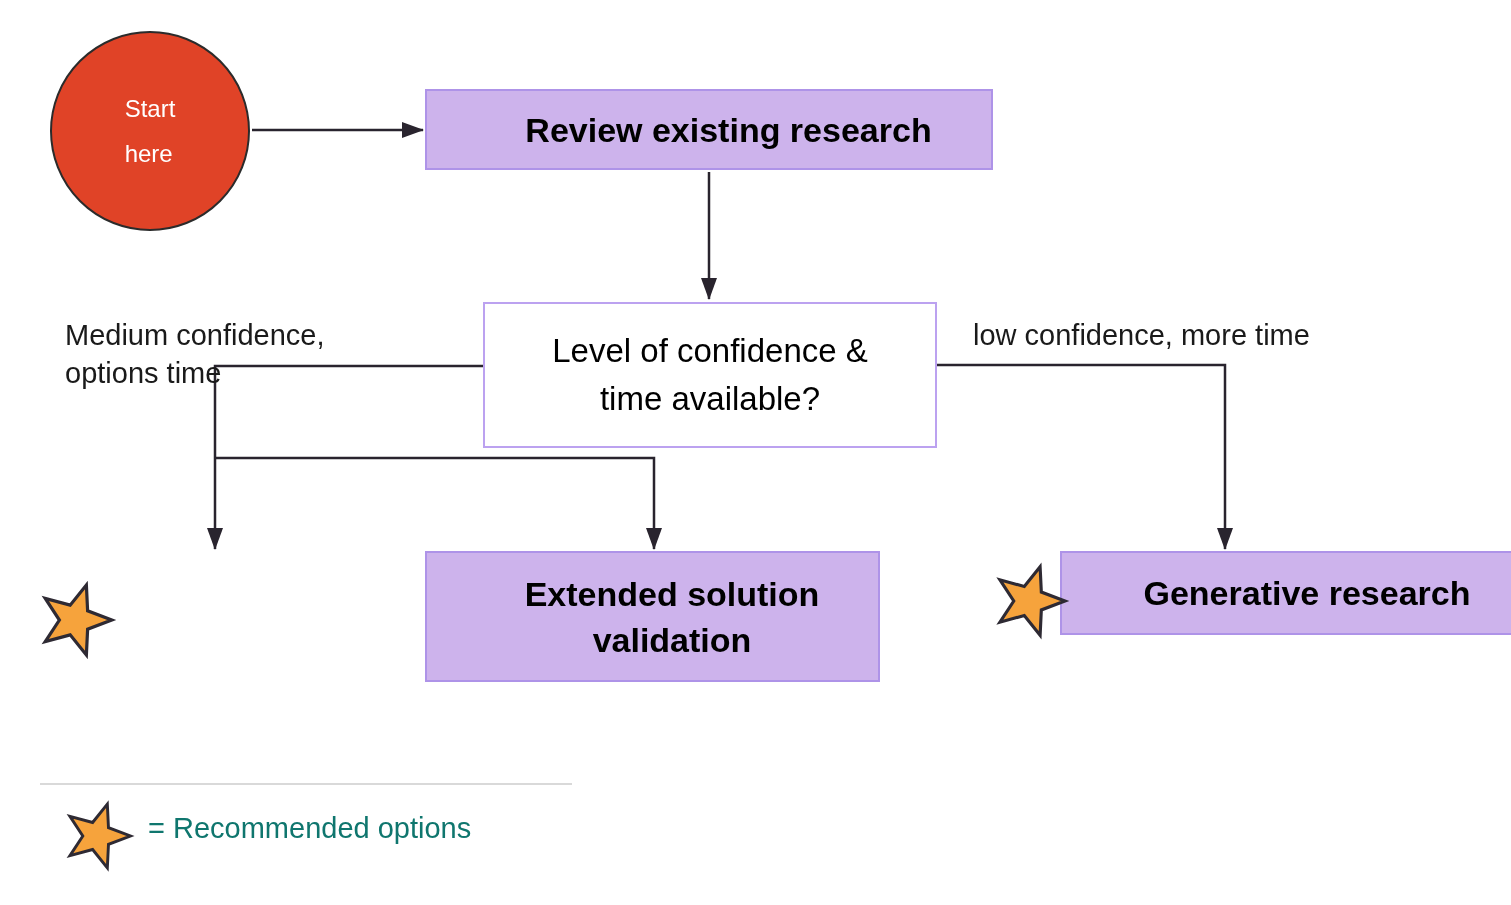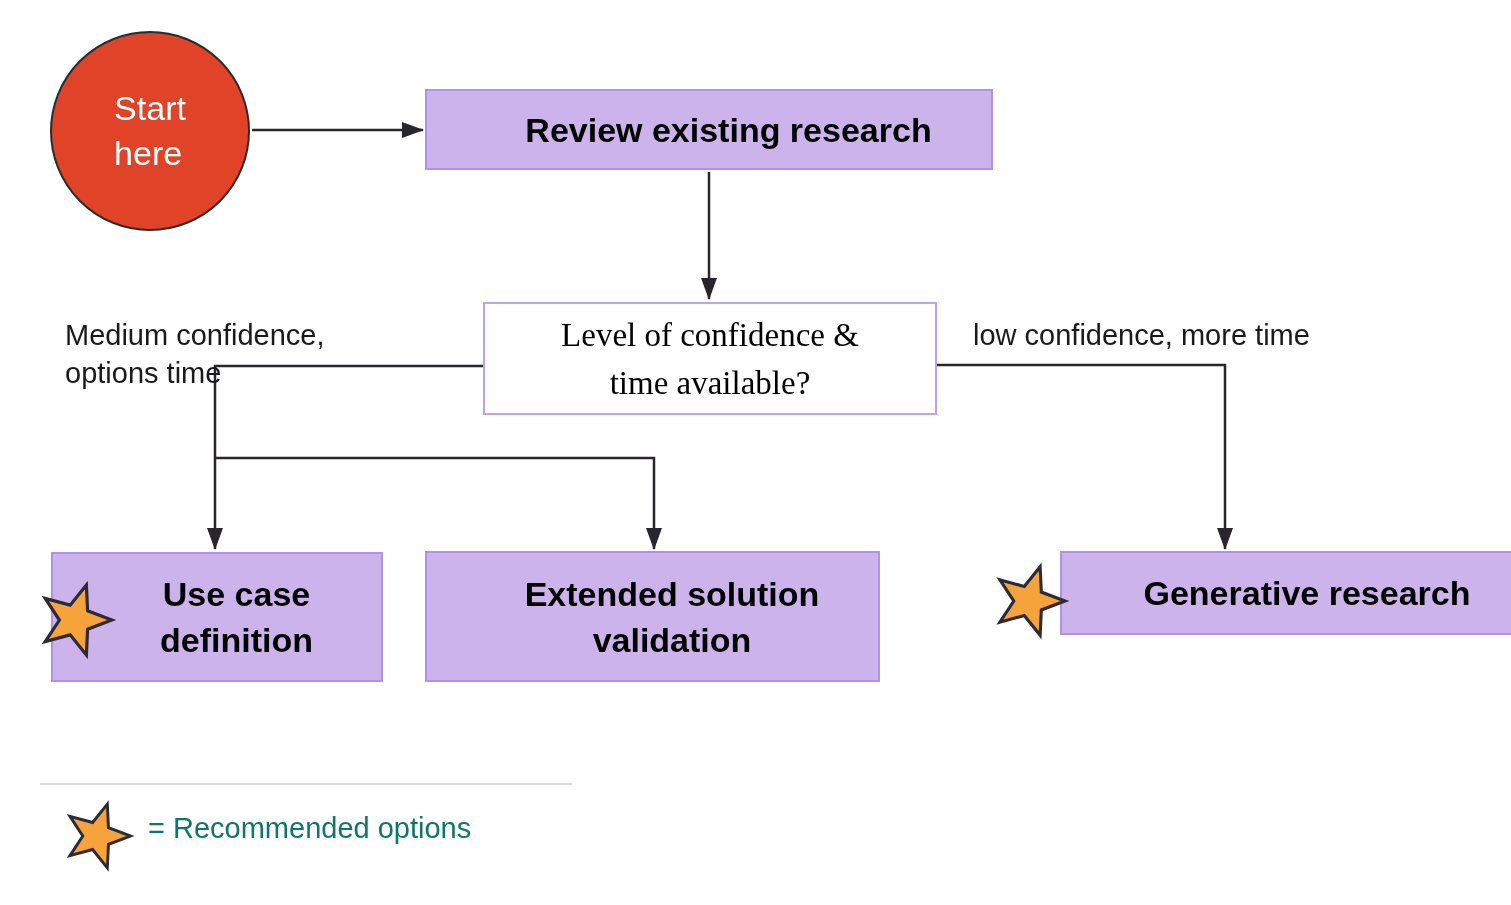--- a/index.html
+++ b/index.html
@@ -34,33 +34,32 @@
     line-height: 46px;
     color: var(--text, #000000);
     padding-left: 39px;
   }
   .start-circle {
     left: 50px; top: 31px; width: 200px; height: 200px;
     border-radius: 50%;
     background: var(--start_fill, #E04327);
     border: 2px solid var(--start_border, #2B2B2B);
     color: #ffffff;
-    font-size: 34px;
+    font-size: 24px;
     line-height: 45px;
     text-align: left;
   }
   .decision {
-    left: 483px; top: 302px; width: 454px; height: 113px;
+    left: 483px; top: 302px; width: 454px; height: 146px;
     background: var(--decision_fill, #FFFFFF);
     border: 2px solid var(--decision_border, #BCA2F0);
     font-weight: 400;
     font-size: 33px;
     line-height: 48px;
     color: var(--text, #000000);
-    font-family: Liberation Serif, serif;
   }
   #review-box    { left: 425px;  top: 89px;  width: 568px; height: 81px; }
   #use-case-box  { left: 51px;   top: 552px; width: 332px; height: 130px; }
   #extended-box  { left: 425px;  top: 551px; width: 455px; height: 131px; align-items: center; }
   #generative-box{ left: 1060px; top: 551px; width: 455px; height: 84px; }
 
   .edge-label {
     position: absolute;
     font-size: 29px;
     line-height: 38px;
@@ -110,24 +109,20 @@
 
   <div id="review-box" class="node pbox">
     <span>Review existing research</span>
   </div>
 
   <div class="node decision">
     <span>Level of confidence &amp;
 time available?</span>
   </div>
 
-  <div id="use-case-box" class="node pbox">
-    <span>Use case
-definition</span>
-  </div>
 
   <div id="extended-box" class="node pbox">
     <span>Extended solution
 validation</span>
   </div>
 
   <div id="generative-box" class="node pbox">
     <span>Generative research</span>
   </div>
 

